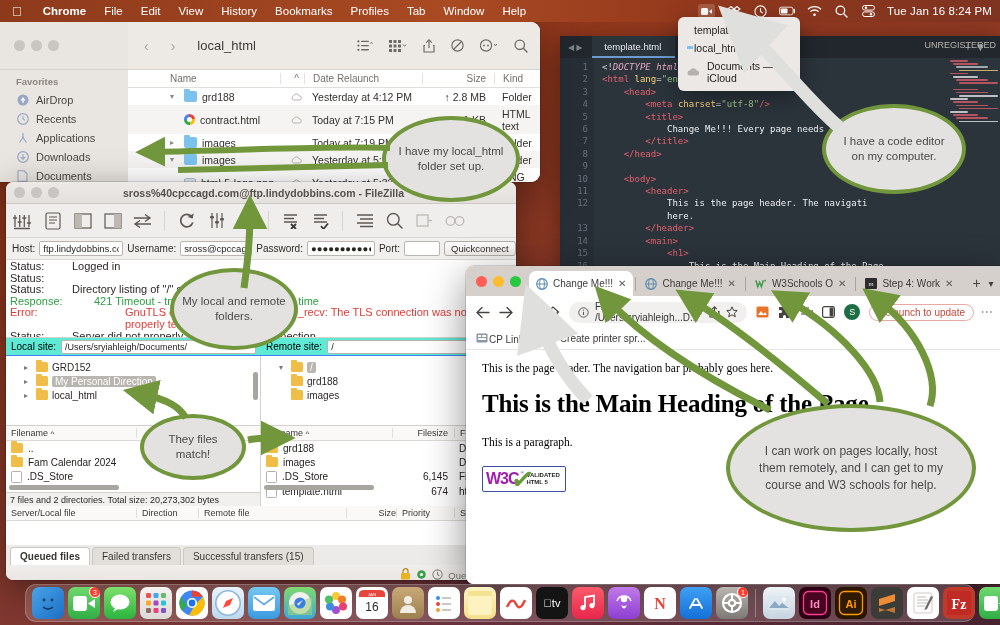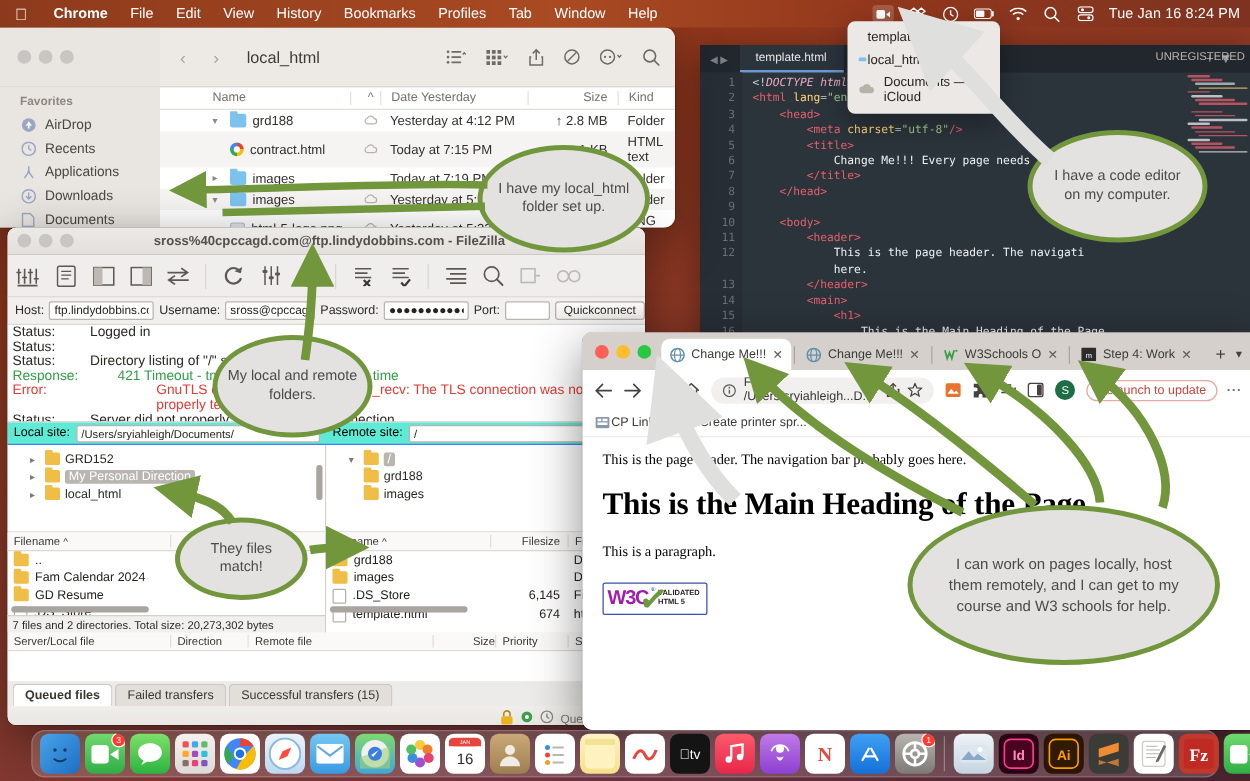--- a/index.html
+++ b/index.html
@@ -451,21 +451,21 @@
                 </svg>
               </span>
      <span>Documents</span>
    </div>
           </div>
       </div>
       <div class="filelist">
         <div class="fl-head">
           <div class="c-name">Name</div>
           <div class="c-sort">^</div>
-          <div class="c-date">Date Yesterday</div>
+          <div class="c-date">Date Relaunch</div>
           <div class="c-size">Size</div>
           <div class="c-kind">Kind</div>
         </div>
         <div id="fl-rows">
             <div class="fl-row  ">
      <div class="c-name nm" style="padding-left:8px">
        <span class="disc">▾</span>
        <span class="ico-folder"></span>
        <span>grd188</span>
      </div>
@@ -772,28 +772,20 @@
                 <span class="fo"></span>
         <span>..</span>
               </div>
       <div class="s"></div>
       <div class="t"></div>
             </div>
             <div class="lrow">
       <div class="n">
                 <span class="fo"></span>
         <span>Fam Calendar 2024</span>
-              </div>
-      <div class="s"></div>
-      <div class="t"></div>
-            </div>
-            <div class="lrow">
-      <div class="n">
-                <span class="fo"></span>
-        <span>GD Resume</span>
               </div>
       <div class="s"></div>
       <div class="t"></div>
             </div>
             <div class="lrow">
       <div class="n">
                 <span class="fi"></span>
         <span>.DS_Store</span>
               </div>
       <div class="s"></div>
@@ -1009,21 +1001,21 @@
         <svg width="13" height="12" viewBox="0 0 13 12">
             <rect x=".6" y=".6" width="11.8" height="10.8" rx="1.8" fill="none" stroke="#45423f" stroke-width="1.2"></rect>
             <rect x="7.6" y="1.6" width="3.8" height="8.8" rx="1" fill="#45423f"></rect>
           </svg>
       </span>
       <span class="cr-profile">S</span>
       <span class="relaunch">Relaunch to update</span>
       <span style="color:#45423f;font-size:12px;line-height:8px;letter-spacing:0;writing-mode:vertical-rl;">⋮</span>
     </div>
     <div class="cr-bm">
-      <span style="display:flex;align-items:center;gap:1px">
+      <span style="display:flex;align-items:flex-end;gap:1px">
         <span>
           <svg width="12" height="11" viewBox="0 0 12 11">
               <rect x=".5" y="1.5" width="11" height="9" rx="1" fill="#8b98a8"></rect>
               <rect x="2" y="3" width="3" height="2" fill="#fff"></rect>
               <rect x="6" y="3" width="4" height="2" fill="#fff"></rect>
               <rect x="2" y="6" width="8" height="2" fill="#fff"></rect>
             </svg>
         </span>
         <span>CP Links</span>
       </span>

